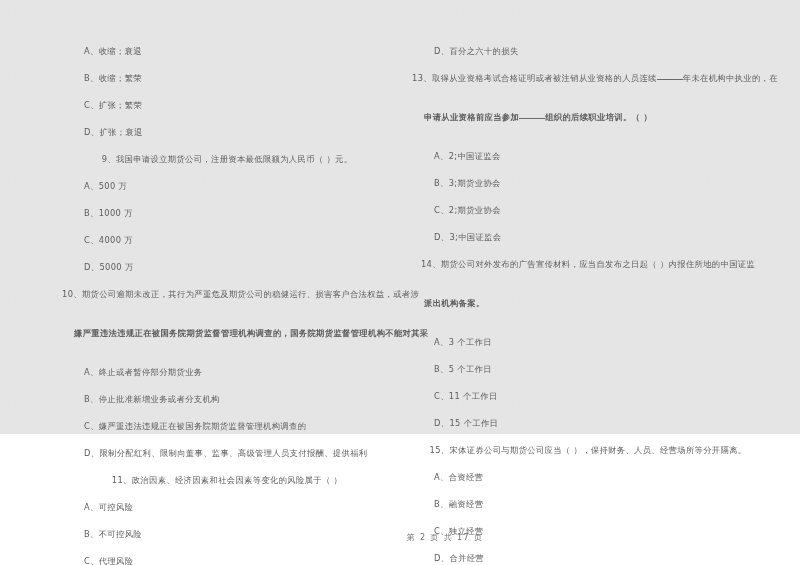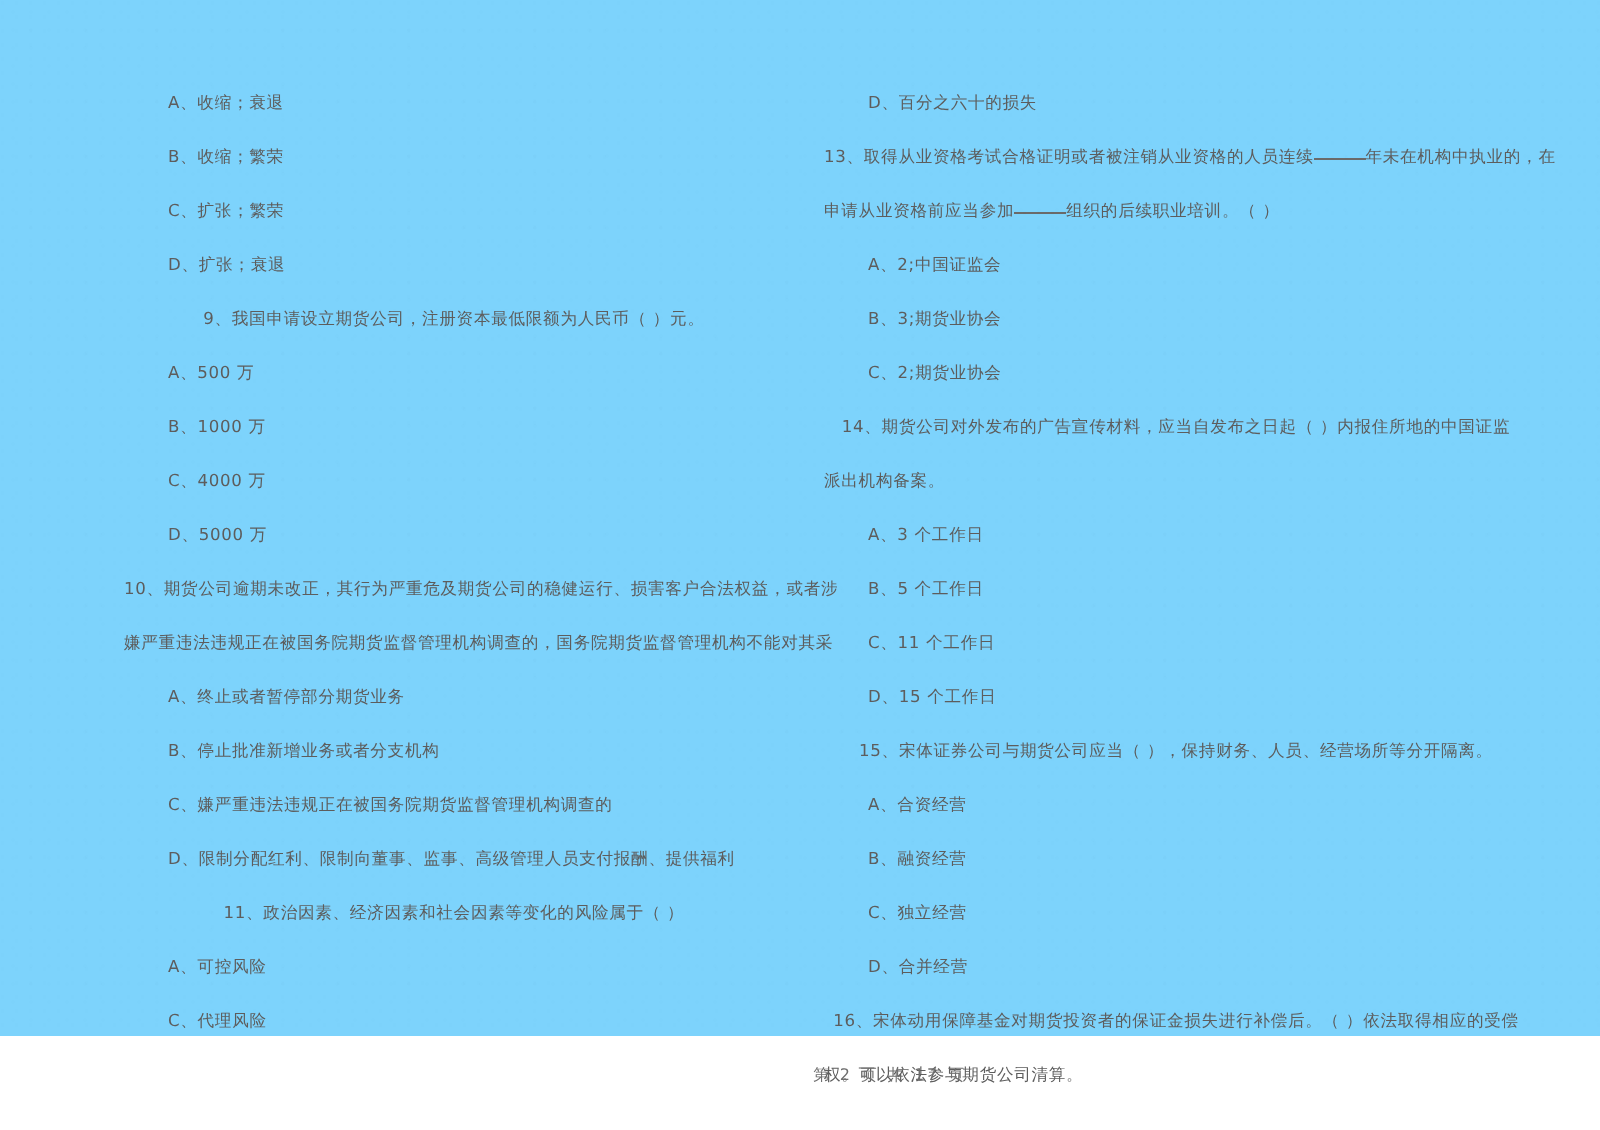--- a/index.html
+++ b/index.html
@@ -11,22 +11,22 @@
     width: 800px;
     height: 565px;
     background: #ffffff;
     font-family: "DejaVu Sans", "Liberation Sans", sans-serif;
     overflow: hidden;
     position: relative;
   }
   .page {
     position: relative;
     width: 800px;
-    height: 518px;
-    background: #7dd3fc;
+    height: 434px;
+    background: #e5e5e5;
     box-sizing: border-box;
   }
   .columns {
     position: absolute;
     top: 38px;
     left: 0;
     width: 800px;
     display: flex;
     flex-direction: row;
   }
@@ -50,22 +50,23 @@
     letter-spacing: 0.35px;
     white-space: nowrap;
     font-family: "DejaVu Sans", "Liberation Sans", sans-serif;
   }
   .q {
     text-indent: 0;
     margin: 0;
     text-align: center;
   }
   .cont {
-    margin: 0;
+    margin: 12px;
     text-indent: 0;
+    font-weight: bold;
   }
   .opt {
     margin: 0;
     padding-left: 22px;
   }
   .blank-u {
     display: inline-block;
     width: 26px;
     border-bottom: 1px solid #6a6a6a;
     vertical-align: 1px;
@@ -113,30 +114,32 @@
         <div class="opt">C、4000 万</div>
         <div class="opt">D、5000 万</div>
         <div class="q">10、期货公司逾期未改正，其行为严重危及期货公司的稳健运行、损害客户合法权益，或者涉</div>
         <div class="cont">嫌严重违法违规正在被国务院期货监督管理机构调查的，国务院期货监督管理机构不能对其采</div>
         <div class="opt">A、终止或者暂停部分期货业务</div>
         <div class="opt">B、停止批准新增业务或者分支机构</div>
         <div class="opt">C、嫌严重违法违规正在被国务院期货监督管理机构调查的</div>
         <div class="opt">D、限制分配红利、限制向董事、监事、高级管理人员支付报酬、提供福利</div>
         <div class="q">11、政治因素、经济因素和社会因素等变化的风险属于（    ）</div>
         <div class="opt">A、可控风险</div>
+        <div class="opt">B、不可控风险</div>
         <div class="opt">C、代理风险</div>
       </div>
 
     <div class="col col-right">
         <div class="opt">D、百分之六十的损失</div>
         <div class="q"><span>13、取得从业资格考试合格证明或者被注销从业资格的人员连续</span><span class="blank-u"></span><span>年未在机构中执业的，在</span></div>
         <div class="cont"><span>申请从业资格前应当参加</span><span class="blank-u"></span><span>组织的后续职业培训。（    ）</span></div>
         <div class="opt">A、2;中国证监会</div>
         <div class="opt">B、3;期货业协会</div>
         <div class="opt">C、2;期货业协会</div>
+        <div class="opt">D、3;中国证监会</div>
         <div class="q">14、期货公司对外发布的广告宣传材料，应当自发布之日起（    ）内报住所地的中国证监</div>
         <div class="cont">派出机构备案。</div>
         <div class="opt">A、3 个工作日</div>
         <div class="opt">B、5 个工作日</div>
         <div class="opt">C、11 个工作日</div>
         <div class="opt">D、15 个工作日</div>
         <div class="q">15、宋体证券公司与期货公司应当（    ），保持财务、人员、经营场所等分开隔离。</div>
         <div class="opt">A、合资经营</div>
         <div class="opt">B、融资经营</div>
         <div class="opt">C、独立经营</div>

